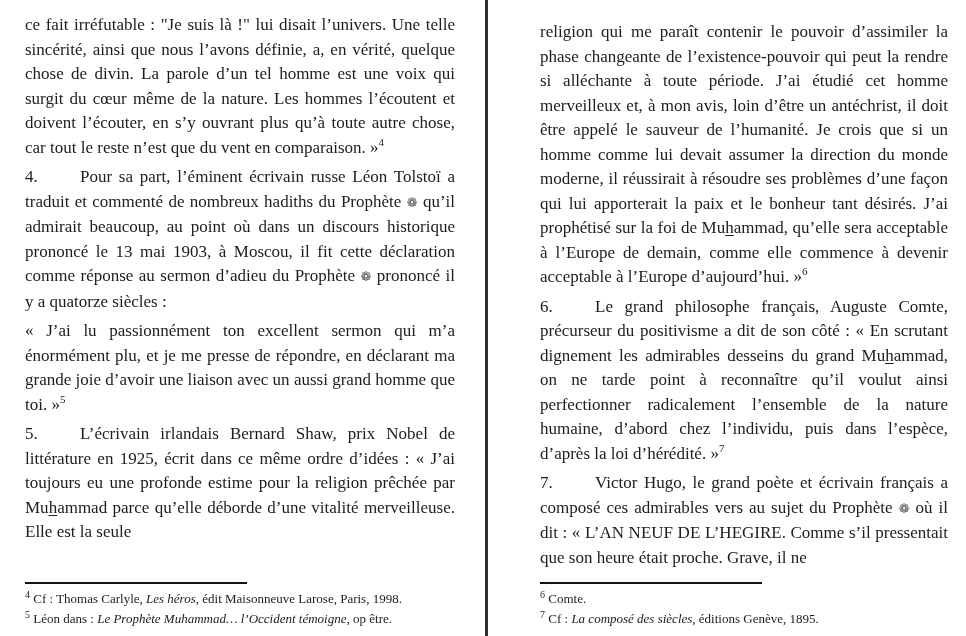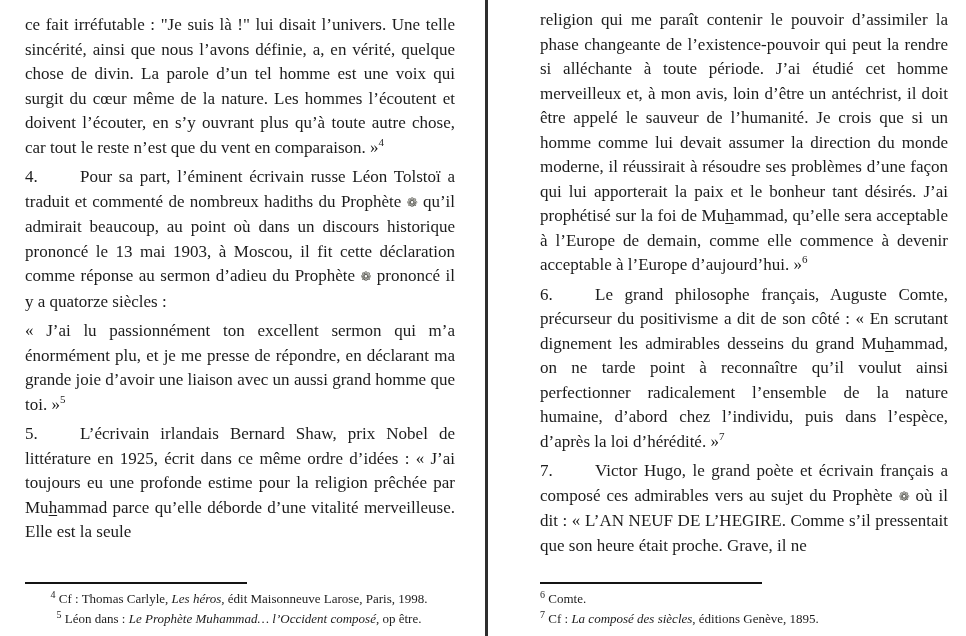--- a/index.html
+++ b/index.html
@@ -34,21 +34,21 @@
     text-align: justify;
   }
   .col-left {
     left: 0;
     width: 486px;
     padding: 13px 31px 0 25px;
   }
   .col-right {
     left: 488px;
     width: 472px;
-    padding: 8px 12px 0 52px;
+    padding: 20px 12px 0 52px;
   }
   p.body-para {
     margin: 0 0 5px 0;
   }
   .seg-num {
     display: inline-block;
     width: 55px;
   }
   .seg-sup {
     font-size: 11px;
@@ -70,21 +70,20 @@
   .footnotes {
     position: absolute;
     top: 582px;
     text-align: left;
     font-size: 13px;
     line-height: 19.5px;
   }
   .col-left .footnotes {
     left: 25px;
     width: 428px;
-    text-align: center;
   }
   .col-right .footnotes {
     left: 52px;
     width: 412px;
   }
   .fn-rule {
     width: 222px;
     height: 2px;
     background: #141414;
     margin: 0 0 5px 0;
@@ -104,21 +103,21 @@
 
   <div class="col col-left">
     <p class="body-para"><span class="seg-normal">ce fait irréfutable : "Je suis là !" lui disait l’univers. Une telle sincérité, ainsi que nous l’avons définie, a, en vérité, quelque chose de divin. La parole d’un tel homme est une voix qui surgit du cœur même de la nature. Les hommes l’écoutent et doivent l’écouter, en s’y ouvrant plus qu’à toute autre chose, car tout le reste n’est que du vent en comparaison. »</span><span class="seg-sup">4</span></p>
     <p class="body-para"><span class="seg-num">4.</span><span class="seg-normal">Pour sa part, l’éminent écrivain russe Léon Tolstoï a traduit et commenté de nombreux hadiths du Prophète </span><span class="seg-pbuh">❁</span><span class="seg-normal"> qu’il admirait beaucoup, au point où dans un discours historique prononcé le 13 mai 1903, à Moscou, il fit cette déclaration comme réponse au sermon d’adieu du Prophète </span><span class="seg-pbuh">❁</span><span class="seg-normal"> prononcé il y a quatorze siècles :</span></p>
     <p class="body-para"><span class="seg-normal">« J’ai lu passionnément ton excellent sermon qui m’a énormément plu, et je me presse de répondre, en déclarant ma grande joie d’avoir une liaison avec un aussi grand homme que toi. »</span><span class="seg-sup">5</span></p>
     <p class="body-para"><span class="seg-num">5.</span><span class="seg-normal">L’écrivain irlandais Bernard Shaw, prix Nobel de littérature en 1925, écrit dans ce même ordre d’idées : « J’ai toujours eu une profonde estime pour la religion prêchée par Mu</span><span class="seg-u">h</span><span class="seg-normal">ammad parce qu’elle déborde d’une vitalité merveilleuse. Elle est la seule</span></p>
 
     <div class="footnotes">
       <div class="fn-rule"></div>
       <p class="footnote"><span class="seg-sup">4</span><span class="seg-normal"> Cf : Thomas Carlyle, </span><span class="seg-i">Les héros</span><span class="seg-normal">, édit Maisonneuve Larose, Paris, 1998.</span></p>
-      <p class="footnote"><span class="seg-sup">5</span><span class="seg-normal"> Léon dans : </span><span class="seg-i">Le Prophète Muhammad… l’Occident composé</span><span class="seg-normal">, op être.</span></p>
+      <p class="footnote"><span class="seg-sup">5</span><span class="seg-normal"> Léon dans : </span><span class="seg-i">Le Prophète Muhammad… l’Occident témoigne</span><span class="seg-normal">, op être.</span></p>
     </div>
   </div>
 
   <div class="divider"></div>
 
   <div class="col col-right">
     <p class="body-para"><span class="seg-normal">religion qui me paraît contenir le pouvoir d’assimiler la phase changeante de l’existence-pouvoir qui peut la rendre si alléchante à toute période. J’ai étudié cet homme merveilleux et, à mon avis, loin d’être un antéchrist, il doit être appelé le sauveur de l’humanité. Je crois que si un homme comme lui devait assumer la direction du monde moderne, il réussirait à résoudre ses problèmes d’une façon qui lui apporterait la paix et le bonheur tant désirés. J’ai prophétisé sur la foi de Mu</span><span class="seg-u">h</span><span class="seg-normal">ammad, qu’elle sera acceptable à l’Europe de demain, comme elle commence à devenir acceptable à l’Europe d’aujourd’hui. »</span><span class="seg-sup">6</span></p>
     <p class="body-para"><span class="seg-num">6.</span><span class="seg-normal">Le grand philosophe français, Auguste Comte, précurseur du positivisme a dit de son côté : « En scrutant dignement les admirables desseins du grand Mu</span><span class="seg-u">h</span><span class="seg-normal">ammad, on ne tarde point à reconnaître qu’il voulut ainsi perfectionner radicalement l’ensemble de la nature humaine, d’abord chez l’individu, puis dans l’espèce, d’après la loi d’hérédité. »</span><span class="seg-sup">7</span></p>
     <p class="body-para"><span class="seg-num">7.</span><span class="seg-normal">Victor Hugo, le grand poète et écrivain français a composé ces admirables vers au sujet du Prophète </span><span class="seg-pbuh">❁</span><span class="seg-normal"> où il dit : « L’AN NEUF DE L’HEGIRE. Comme s’il pressentait que son heure était proche. Grave, il ne</span></p>
 

